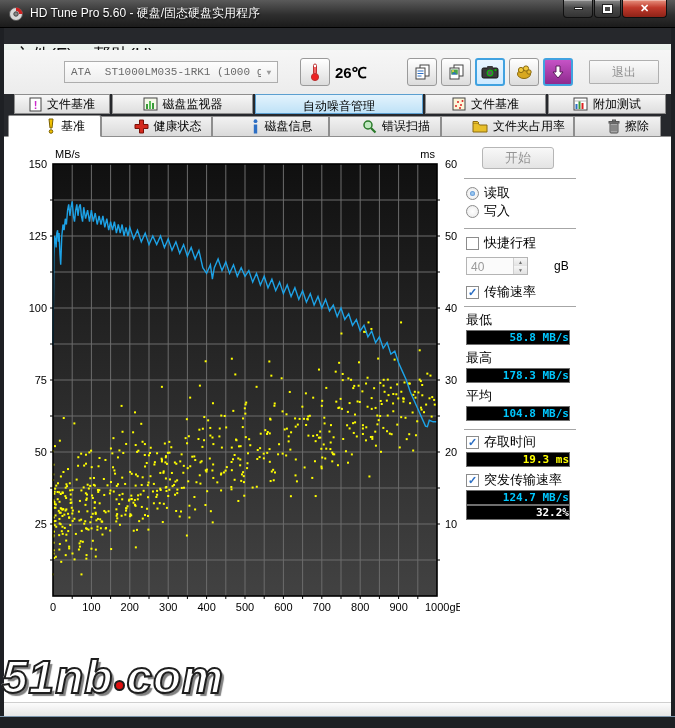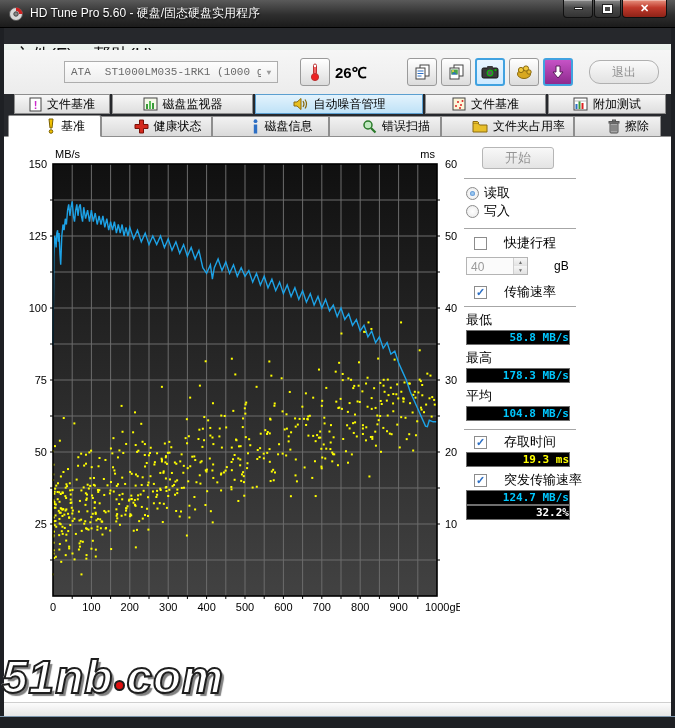--- a/index.html
+++ b/index.html
@@ -34,48 +34,48 @@
   .combo { margin-left:14px; width:214px; height:22px; border:1px solid #adadad; background:linear-gradient(#fdfdfd,#eee);
     display:flex; align-items:center; font-family:"Liberation Mono", monospace; font-size:11px; color:#6a6a6a; padding-left:6px; }
   .combo .bus { margin-right:14px; } .combo .model { flex:1; white-space:nowrap; overflow:hidden; }
   .combo-arrow { width:16px; color:#9a9a9a; font-size:8px; text-align:center; }
   .tbtn { width:30px; height:28px; border:1px solid #9a9a9a; border-radius:3px; background:linear-gradient(#fff,#dcdcdc);
     display:flex; align-items:center; justify-content:center; margin-left:4px; }
   .tbtn.hl { border:2px solid #41a2e0; background:linear-gradient(#eaf6ff,#cfeaff); }
   .temp-btn { margin-left:22px; }
   .temp-label { font-size:15px; font-weight:bold; color:#000; margin-left:5px; width:60px; }
   .iconbtns { margin-left:8px; display:flex; }
-  .exit-btn { margin-left:16px; width:70px; height:24px; border:1px solid #b0b0b0; border-radius:11px;
+  .exit-btn { margin-left:16px; width:70px; height:24px; border:1px solid #b0b0b0; border-radius:1px;
     background:linear-gradient(#fafafa,#e2e2e2); font-size:12px; color:#8f8f8f; text-align:center; line-height:22px; }
 
   
   .tabrow1 { position:absolute; left:14px; top:94px; width:652px; height:21px; display:flex; }
   .ttab1 { height:20px; border:1px solid #8e8e8e; background:linear-gradient(#f7f7f7,#dedede);
     display:flex; align-items:center; justify-content:center; gap:5px; font-size:12px; color:#000; margin-right:2px; }
-  .ttab1.hl { background:linear-gradient(#e3f3fd,#bfe2f7); border-color:#5b9fd0; }
+  .ttab1.hl { background:linear-gradient(#e3f3fd,#bfe2f7); border-color:#5b9fd0;flex-direction:column; }
   .tabrow2 { position:absolute; left:8px; top:115px; width:658px; height:22px; display:flex; z-index:3; }
   .ttab2 { height:21px; margin-top:1px; border:1px solid #8e8e8e; border-bottom:1px solid #8e8e8e;
     background:linear-gradient(#f2f2f2,#dadada); display:flex; align-items:center; justify-content:center; gap:5px;
     font-size:12px; color:#000;padding-left:22px; }
   .ttab2.active { height:22px; margin-top:0; background:#fff; border-bottom:1px solid #fff; border-radius:2px 2px 0 0; }
 
   
   .page { position:absolute; left:4px; top:136px; width:667px; height:566px; background:#fff; border-top:1px solid #8e8e8e; }
   #chart-svg { position:absolute; left:0; top:2px; }
 
   
   .panel { position:absolute; left:460px; top:6px; width:118px; font-size:13px; color:#000; }
   .startbtn { width:72px; height:22px; margin:4px 0 0 18px; border:1px solid #b6b6b6; border-radius:3px;
     background:linear-gradient(#f8f8f8,#e4e4e4); color:#949494; font-size:13px; text-align:center; line-height:20px; }
   .pdiv { border:none; border-top:1px solid #a6a6a6; margin:9px 0 6px 0; width:112px; }
   .rrow { display:flex; align-items:center; gap:5px; margin:2px 0 0 2px; height:16px; }
   .radio { width:13px; height:13px; border-radius:50%; border:1px solid #8c8c8c; background:radial-gradient(#fff,#e8e8e8); position:relative; }
   .radio.sel::after { content:""; position:absolute; left:3px; top:3px; width:5px; height:5px; border-radius:50%;
     background:radial-gradient(#9ecbf0 20%,#2d6fc4); }
-  .cbrow { display:flex; align-items:center; gap:17px; margin:6px 0 0 10px; height:16px; }
+  .cbrow { display:flex; align-items:center; gap:5px; margin:6px 0 0 2px; height:16px; }
   .cb { width:13px; height:13px; border:1px solid #8c8c8c; background:#fff; font-size:11px; line-height:11px;
     color:#2d6fc4; font-weight:bold; text-align:center; }
   .spinrow { display:flex; align-items:center; margin:6px 0 0 2px; }
   .spin { width:62px; height:18px; border:1px solid #b4b4b4; background:#fbfbfb; display:flex; }
   .spin .val { flex:1; font-size:12px; color:#9a9a9a; padding:2px 0 0 4px; }
   .spin .arrows { width:14px; border-left:1px solid #cfcfcf; display:flex; flex-direction:column; }
   .spin .arrows span { flex:1; font-size:5px; color:#707070; text-align:center; line-height:8px; background:linear-gradient(#f6f6f6,#e2e2e2); }
   .spin-unit { margin-left:26px; font-size:12px; }
   .vlabel { margin:4px 0 1px 2px; }
   .vbox { width:104px; height:15px; margin-left:2px; background:#000; border:1px solid #6f6f6f;

